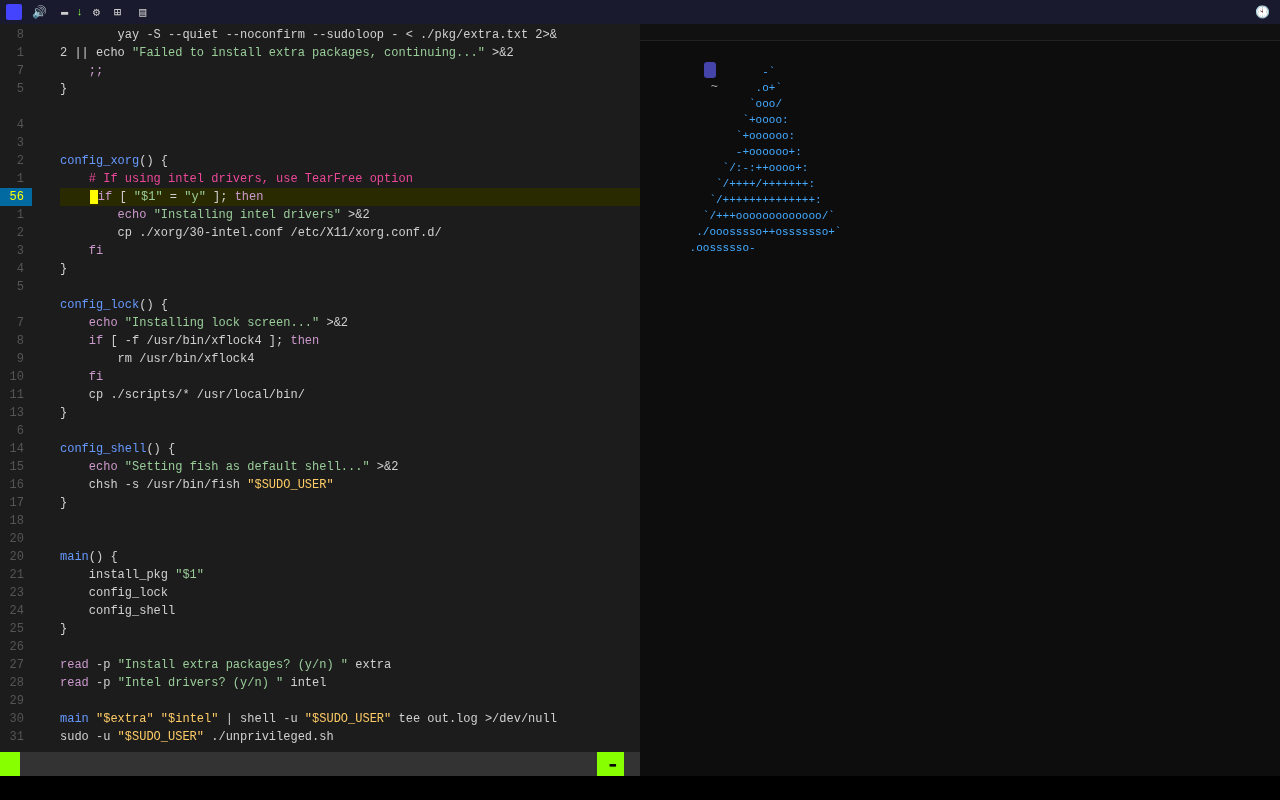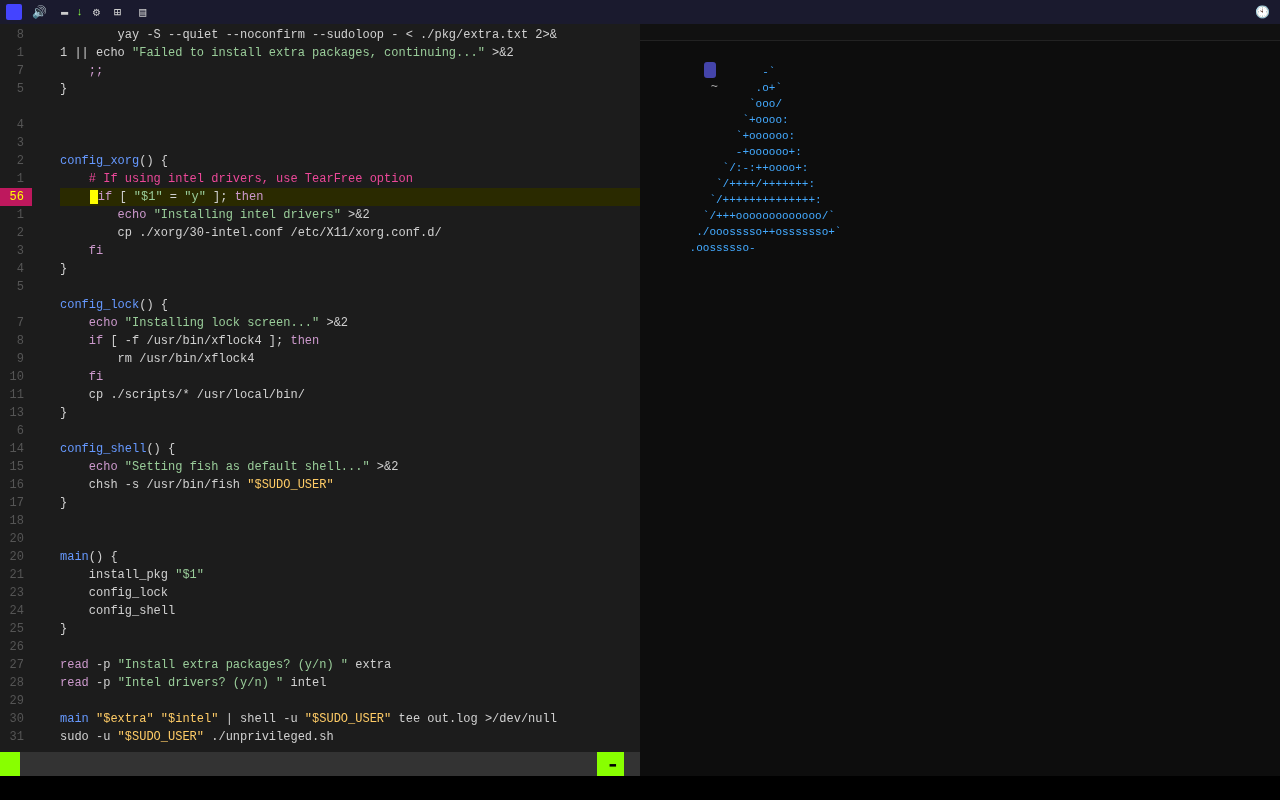--- a/index.html
+++ b/index.html
@@ -78,21 +78,21 @@
       width: 32px;
       text-align: right;
       padding-right: 8px;
       color: #555;
       font-size: 12px;
       flex-shrink: 0;
       user-select: none;
     }
     .line-num.current {
       color: #ffff00;
-      background: #be185d;
+      background: #0369a1;
     }
     .code-content {
       flex: 1;
       font-size: 12px;
       white-space: pre;
       color: #d0d0d0;
       margin-left: 28px;
     }
     .code-content.current-line {
       background: #2a2a00;
@@ -238,21 +238,21 @@
 
   <div id="left-panel">
     <div id="code-area">
 
       <div class="code-line">
         <span class="line-num">8</span>
         <span class="code-content"><span class="plain">        yay -S --quiet --noconfirm --sudoloop - &lt; ./pkg/extra.txt 2&gt;&amp;</span></span>
       </div>
       <div class="code-line">
         <span class="line-num">1</span>
-        <span class="code-content"><span class="plain">1 || echo </span><span class="str">"Failed to install extra packages, continuing..."</span><span class="plain"> &gt;&amp;2</span></span>
+        <span class="code-content"><span class="plain">2 || echo </span><span class="str">"Failed to install extra packages, continuing..."</span><span class="plain"> &gt;&amp;2</span></span>
       </div>
       <div class="code-line">
         <span class="line-num">7</span>
         <span class="code-content"><span class="plain">    </span><span class="kw">;;</span></span>
       </div>
       <div class="code-line">
         <span class="line-num">5</span>
         <span class="code-content"><span class="plain">}</span></span>
       </div>
       <div class="code-line">

